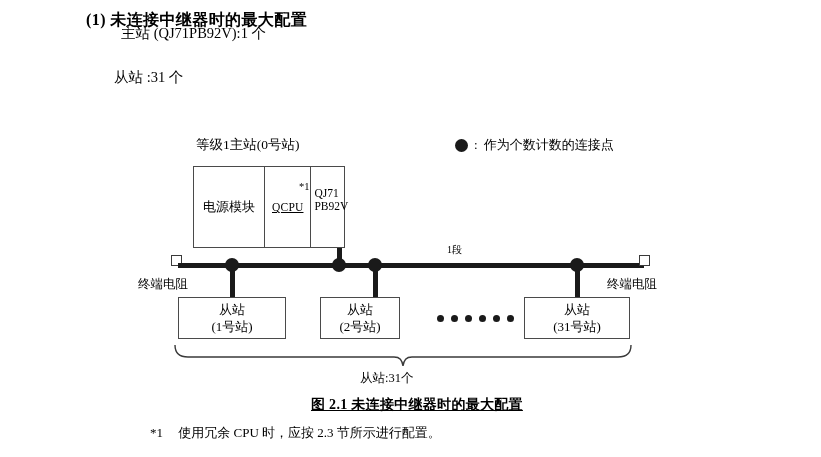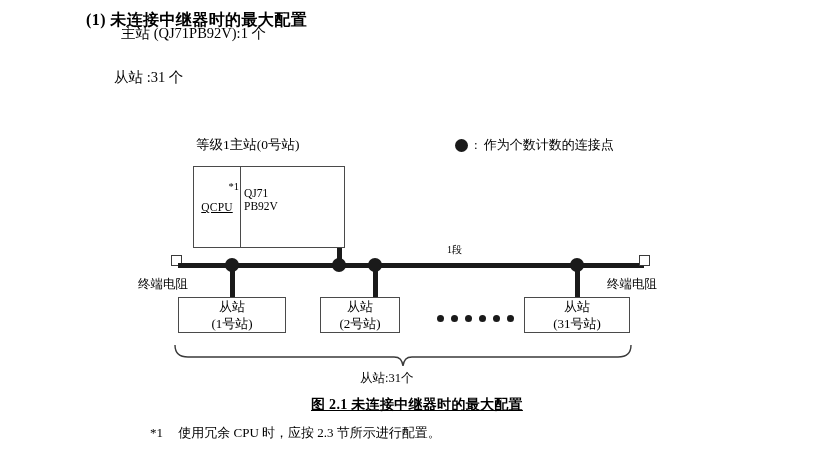--- a/index.html
+++ b/index.html
@@ -124,21 +124,21 @@
     width: 14px;
     height: 14px;
     border-radius: 50%;
     background: #1a1a1a;
     top: 258px;
   }
   .drop-line { width: 4.5px; background: #1a1a1a; }
 
   
   .slave-box {
-    height: 36px;
+    height: 42px;
     border: 1.3px solid #4a4a4a;
     box-sizing: border-box;
     background: #ffffff;
     top: 297px;
     display: flex;
     flex-direction: column;
     align-items: center;
     justify-content: center;
     font-size: 13px;
     line-height: 17px;
@@ -201,20 +201,23 @@
 
 <div class="abs" id="legend">
   <span class="legend-dot"></span>
   <span class="legend-colon">:</span>
   <span>作为个数计数的连接点</span>
 </div>
 
 <div class="abs" id="master-label">等级1主站(0号站)</div>
 
 <div class="abs" id="master-rack">
+  <div class="slot" id="slot-power">
+    <span>电源模块</span>
+  </div>
   <div class="slot" id="slot-cpu">
     <span class="cpu-text">QCPU</span>
     <span class="footnote-mark">*1</span>
   </div>
   <div class="slot" id="slot-net">
     <span class="net-text">
       <span>QJ71</span><br>
       <span>PB92V</span>
     </span>
   </div>

